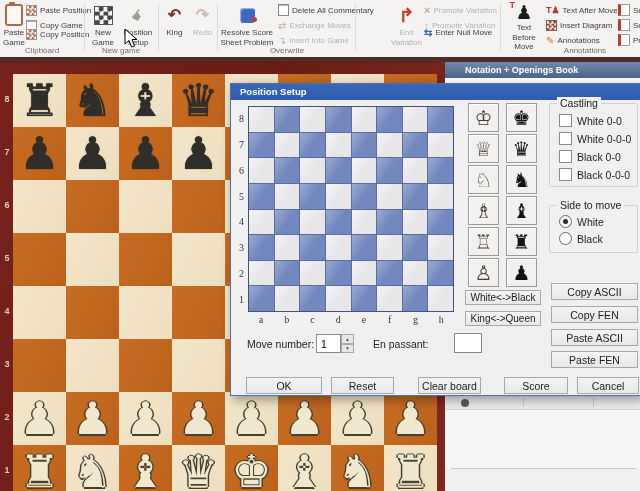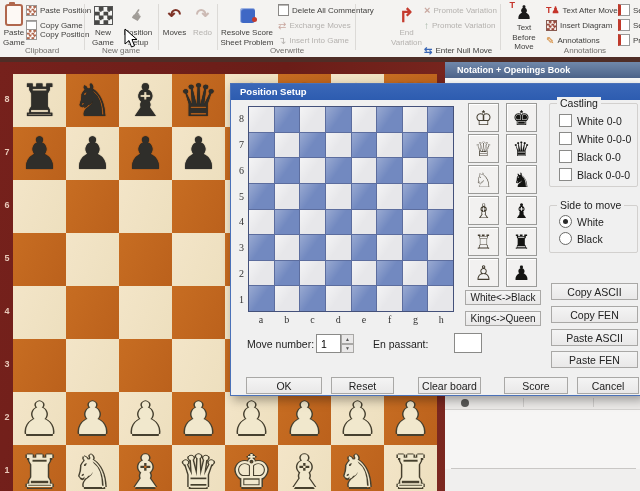--- a/index.html
+++ b/index.html
@@ -66,21 +66,21 @@
   .bsq-d{background:linear-gradient(115deg,#c76d22,#bb611c)}
   .bgp{display:block;font-size:45px;line-height:53px;text-align:center;
        font-family:"DejaVu Sans",sans-serif}
   .wp{color:#f1e8cd;text-shadow:-1.5px 0 #46402f,1.5px 0 #46402f,0 -1.5px #46402f,0 1.5px #46402f}
   .bp{color:#2f2e2a;text-shadow:0 0 1px #14130f}
   .bgrank{position:absolute;left:2px;width:10px;font-size:9px;font-weight:bold;color:#e8c9ba;text-align:center}
 
   
   #panel{position:absolute;left:445px;top:62px;width:195px;height:429px;background:#fbfbfa}
   #panelhdr{height:16px;background:linear-gradient(#7088aa,#4d648a);color:#fff;
-            font-size:9px;font-weight:bold;line-height:16px;padding-left:12px;white-space:nowrap;overflow:hidden}
+            font-size:9px;font-weight:bold;line-height:16px;padding-left:20px;white-space:nowrap;overflow:hidden}
   #panelbottom{position:absolute;left:0;top:334px;right:0;bottom:0;background:#f6f5f4}
   #pb-strip{position:absolute;left:0;top:0;right:0;height:13px;background:#eceae8;border-bottom:1px solid #d5d3d1}
   #pb-dot{position:absolute;left:16px;top:3px;width:8px;height:8px;border-radius:50%;background:#5a5a58}
   .pb-vsep{position:absolute;top:2px;width:1px;height:9px;background:#cfcdcb}
   #pb-hline{position:absolute;left:6px;right:4px;top:72px;height:1px;background:#c9c7c5}
   #pb-lower{position:absolute;left:0;top:73px;right:0;bottom:0;background:#f0efee}
 
   
   #dialog{position:absolute;left:230px;top:83px;width:412px;height:313px;background:#f0f0f0;
           border:1px solid #4a71b8;box-shadow:3px 4px 10px rgba(0,0,0,.35);box-sizing:border-box;z-index:10}
@@ -163,21 +163,21 @@
       </span>
     <span class="blabel">Position Setup</span>
   </div>
   <div class="glabel" style="left:84px;width:74px">New game</div>
   <div class="rsep" style="left:158px"></div>
 
   <div class="bigbtn" style="left:161px;width:27px">
     <span class="bicon">
         <span class="ic i-undo"></span>
       </span>
-    <span class="blabel">Moves</span>
+    <span class="blabel">King</span>
   </div>
   <div class="bigbtn disabled" style="left:189px;width:27px">
     <span class="bicon">
         <span class="ic i-redo"></span>
       </span>
     <span class="blabel">Redo</span>
   </div>
   <div class="rsep" style="left:217px"></div>
 
   <div class="bigbtn" style="left:220px;width:54px">
@@ -208,21 +208,21 @@
     <span class="blabel">End Variation</span>
   </div>
   <div class="smallitem disabled" style="left:424px;top:4px">
     <span class="ic i-delvar"></span>
     <span>Promote Variation</span>
   </div>
   <div class="smallitem disabled" style="left:424px;top:19px">
     <span class="ic i-promo"></span>
     <span>Promote Variation</span>
   </div>
-  <div class="smallitem" style="left:424px;top:44px">
+  <div class="smallitem" style="left:424px;top:26px">
     <span class="ic i-null"></span>
     <span>Enter Null Move</span>
   </div>
   <div class="rsep" style="left:500px"></div>
 
   <div class="bigbtn" style="left:504px;width:40px">
     <span class="bicon">
         <span class="ic i-tbm"></span>
       </span>
     <span class="blabel">Text Before Move</span>

